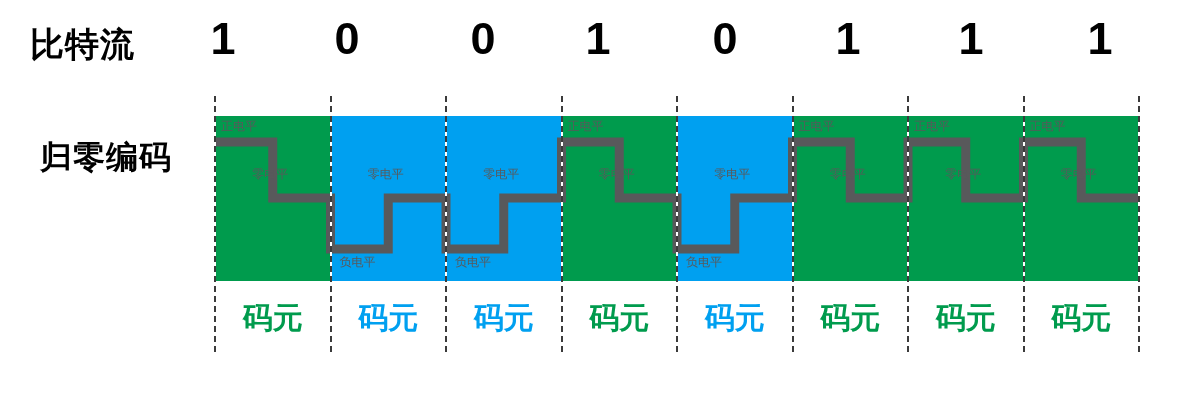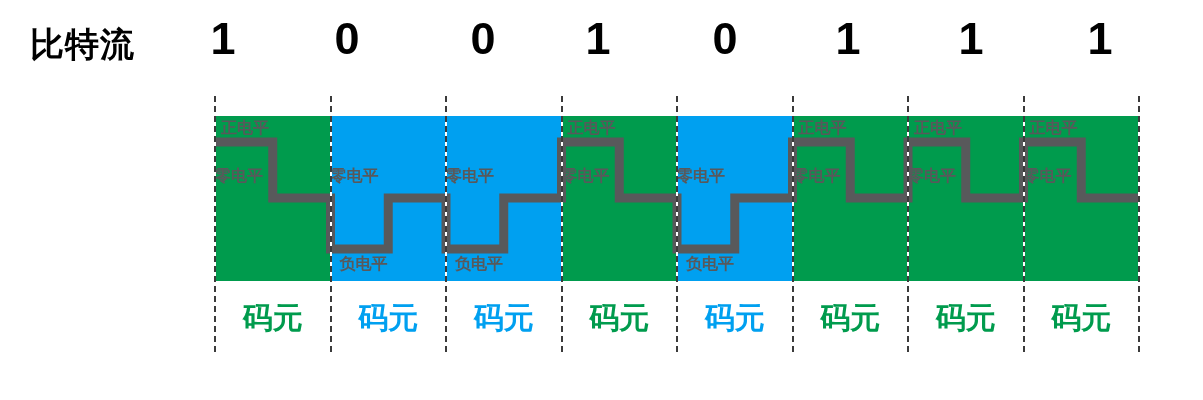--- a/index.html
+++ b/index.html
@@ -33,27 +33,27 @@
     color: #000000;
     line-height: 1;
   }
   .code-cell {
     position: absolute;
     top: 116px;
     height: 165px;
   }
   .wave-label {
     position: absolute;
-    font-size: 16px;
-    font-weight: bold;
+    font-size: 12px;
+    font-weight: normal;
     color: #58595b;
     line-height: 1;
     white-space: nowrap;
   }
-  .wave-label.right { text-align: left; }
+  .wave-label.right { text-align: center; }
   .symbol-label {
     position: absolute;
     top: 303px;
     transform: translateX(-50%);
     font-size: 30px;
     font-weight: bold;
     line-height: 1;
     white-space: nowrap;
   }
   .dash-line {
@@ -71,20 +71,21 @@
     position: absolute;
     left: 0; top: 0;
     pointer-events: none;
   }
 </style>
 </head>
 <body>
 
 <div id="canvas">
   <div id="bitstream-label" class="row-label">比特流</div>
+  <div id="encoding-label" class="row-label">归零编码</div>
 
   <div id="bits-row">
       <div class="bit-digit" style="left: 223px;">1</div>
       <div class="bit-digit" style="left: 347px;">0</div>
       <div class="bit-digit" style="left: 483px;">0</div>
       <div class="bit-digit" style="left: 598px;">1</div>
       <div class="bit-digit" style="left: 725px;">0</div>
       <div class="bit-digit" style="left: 848px;">1</div>
       <div class="bit-digit" style="left: 971px;">1</div>
       <div class="bit-digit" style="left: 1100px;">1</div>

